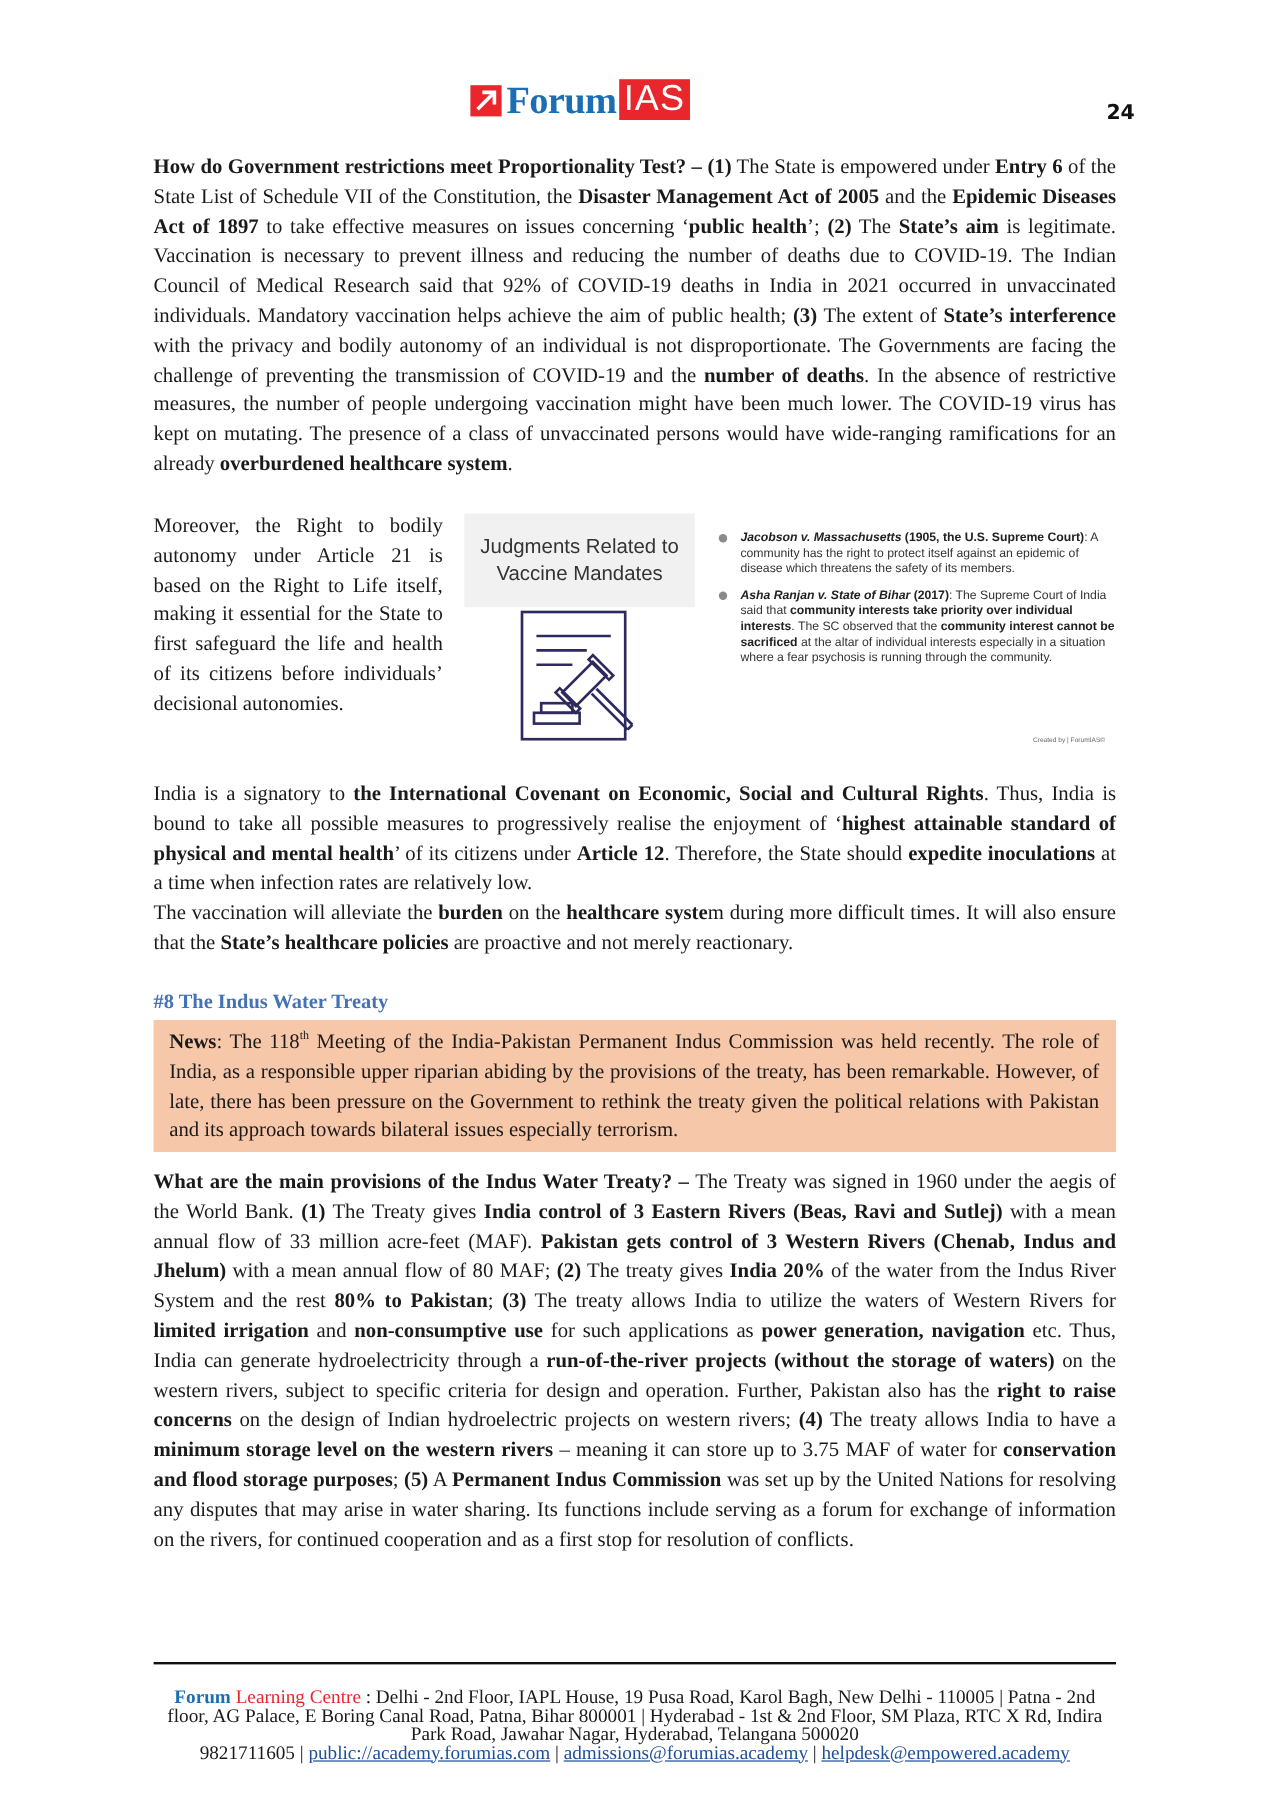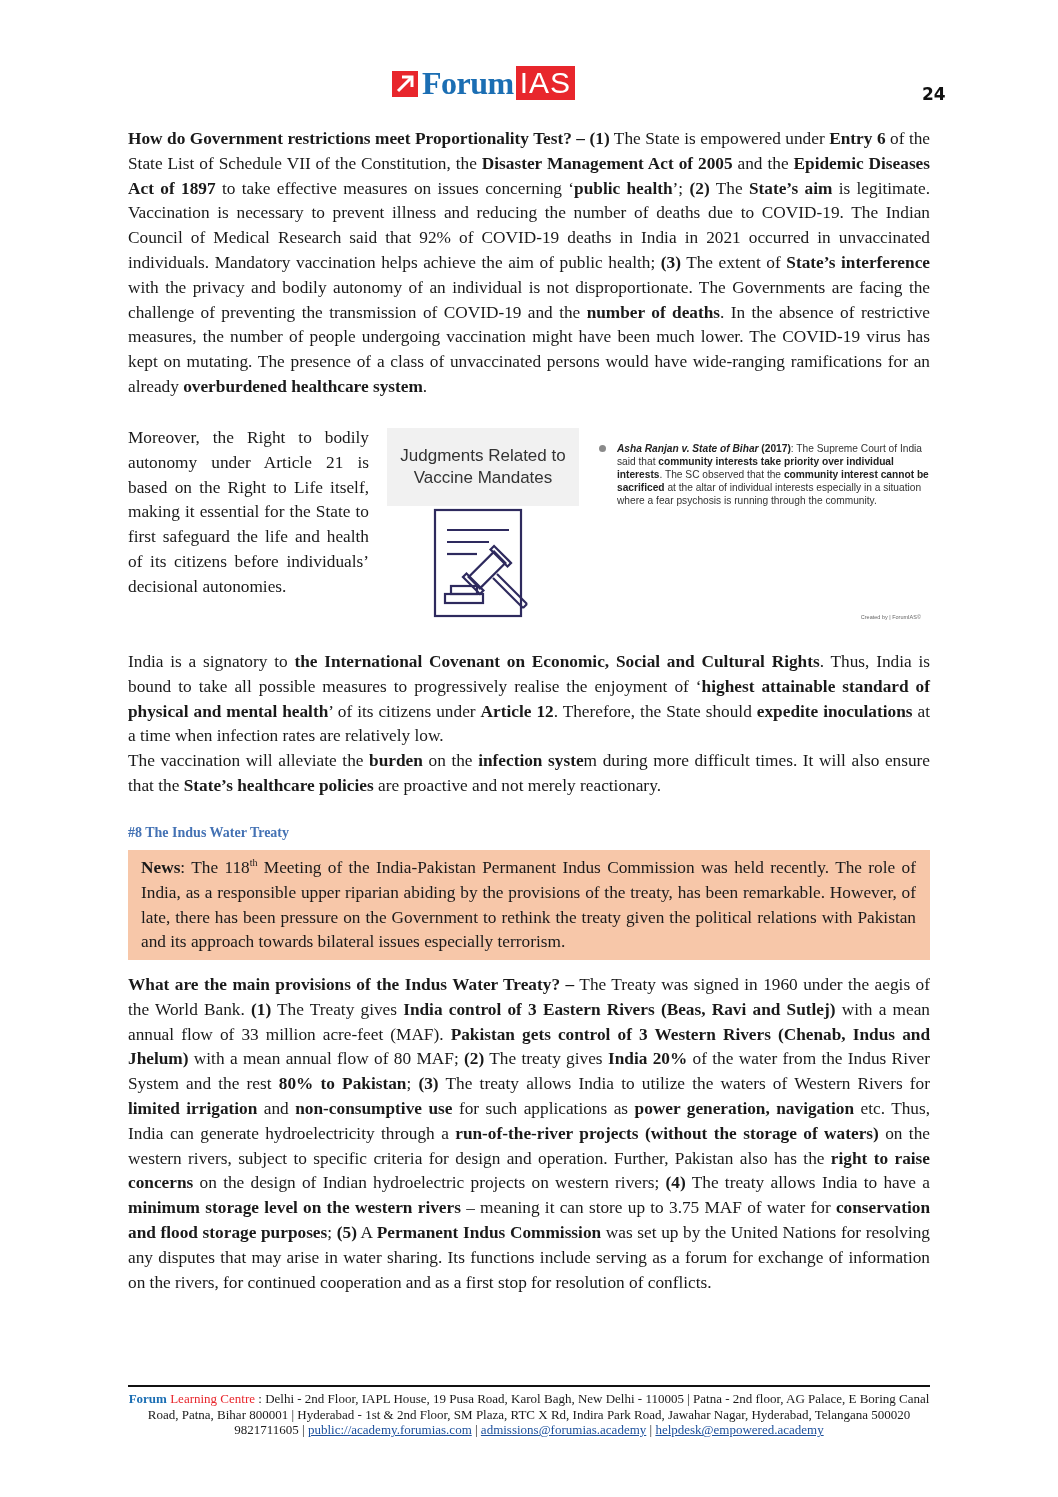--- a/index.html
+++ b/index.html
@@ -27,28 +27,28 @@
   .ig-icon { position: absolute; left: 46px; top: 80px; }
   .ig-list { position: absolute; left: 212px; top: 14px; width: 330px; list-style: none; }
   .ig-list li { position: relative; padding-left 0; margin-bottom: 9px; font-family: "Liberation Sans", sans-serif; font-size: 10.2px; line-height: 13px; color: #333; padding-left: 18px; }
   .ig-list li .dot { position: absolute; left: 0; top: 3px; width: 7px; height: 7px; border-radius: 50%; background: #8a8a8a; }
   .ig-list li b { color: #222; }
   .ig-credit { position: absolute; right: 14px; bottom: 6px; font-family: "Liberation Sans", sans-serif; font-size: 5.5px; color: #666; }
 
   #p2 { top: 650px; }
   #p3 { top: 749px; }
 
-  .section-heading { position: absolute; left: 128px; top: 825px; font-family: "Liberation Serif", serif; font-weight: bold; font-size: 14px; color: #4472b4; }
+  .section-heading { position: absolute; left: 128px; top: 825px; font-family: "Liberation Serif", serif; font-weight: bold; font-size: 17px; color: #4472b4; }
 
   .news-box { position: absolute; left: 128px; top: 850px; width: 802px; height: 110px; background: #f7c7a9; padding: 6px 14px 5px 13px; font-family: "Liberation Serif", serif; font-size: 17.3px; line-height: 24.8px; text-align: justify; color: #1a1a1a; }
   .news-box sup { font-size: 10px; line-height: 0; }
 
   #p4 { top: 973px; }
 
-  .footer { position: absolute; left: 128px; top: 1385px; width: 802px; border-top: 2px solid #111; padding-top: 4px; text-align: center; font-family: "Liberation Serif", serif; font-size: 13px; line-height: 15.5px; color: #1a1a1a; }
+  .footer { position: absolute; left: 128px; top: 1385px; width: 802px; border-top: 2px solid #111; padding-top: 20px; text-align: center; font-family: "Liberation Serif", serif; font-size: 16px; line-height: 15.5px; color: #1a1a1a; }
   .footer .f-forum { color: #1b6eb3; font-weight: bold; }
   .footer .f-lc { color: #e8262c; }
   .footer a { color: #1b4f9c; text-decoration: underline; }
 </style>
 </head>
 <body>
 
 <div class="logo">
   <div class="logo-arrow">
     <svg width="26" height="26" viewBox="0 0 26 26">
@@ -86,29 +86,33 @@
       <line x1="60" y1="70" x2="90" y2="100"></line>
       <line x1="64" y1="66" x2="94" y2="96"></line>
       <line x1="90" y1="100" x2="94" y2="96"></line>
       <rect x="12" y="86" width="38" height="9"></rect>
       <rect x="18" y="78" width="26" height="8"></rect>
     </svg>
   </div>
   <ul class="ig-list">
     <li>
       <span class="dot"></span>
+      <b><i>Jacobson v. Massachusetts</i><span> (1905, the U.S. Supreme Court)</span></b><span>: A community has the right to protect itself against an epidemic of disease which threatens the safety of its members.</span>
+    </li>
+    <li>
+      <span class="dot"></span>
       <b><i>Asha Ranjan v. State of Bihar</i><span> (2017)</span></b><span><span>: The Supreme Court of India said that </span><b>community interests take priority over individual interests</b><span>. The SC observed that the </span><b>community interest cannot be sacrificed</b><span> at the altar of individual interests especially in a situation where a fear psychosis is running through the community.</span></span>
     </li>
   </ul>
   <div class="ig-credit">Created by | ForumIAS©</div>
 </div>
 
 <p class="body-text" id="p2"><span><span>India is a signatory to </span><b>the International Covenant on Economic, Social and Cultural Rights</b><span>. Thus, India is bound to take all possible measures to progressively realise the enjoyment of ‘</span><b>highest attainable standard of physical and mental health</b><span>’ of its citizens under </span><b>Article 12</b><span>. Therefore, the State should </span><b>expedite inoculations</b><span> at a time when infection rates are relatively low.</span></span></p>
 
-<p class="body-text" id="p3"><span><span>The vaccination will alleviate the </span><b>burden</b><span> on the </span><b>infection syste</b><span>m during more difficult times. It will also ensure that the </span><b>State’s healthcare policies</b><span> are proactive and not merely reactionary.</span></span></p>
+<p class="body-text" id="p3"><span><span>The vaccination will alleviate the </span><b>burden</b><span> on the </span><b>healthcare syste</b><span>m during more difficult times. It will also ensure that the </span><b>State’s healthcare policies</b><span> are proactive and not merely reactionary.</span></span></p>
 
 <h2 class="section-heading">#8 The Indus Water Treaty</h2>
 
 <div class="news-box">
   <b>News</b><span>: The 118</span><sup>th</sup><span> Meeting of the India-Pakistan Permanent Indus Commission was held recently. The role of India, as a responsible upper riparian abiding by the provisions of the treaty, has been remarkable. However, of late, there has been pressure on the Government to rethink the treaty given the political relations with Pakistan and its approach towards bilateral issues especially terrorism.</span>
 </div>
 
 <p class="body-text" id="p4"><span><b>What are the main provisions of the Indus Water Treaty? –</b><span> The Treaty was signed in 1960 under the aegis of the World Bank. </span><b>(1)</b><span> The Treaty gives </span><b>India control of 3 Eastern Rivers (Beas, Ravi and Sutlej)</b><span> with a mean annual flow of 33 million acre-feet (MAF). </span><b>Pakistan gets control of 3 Western Rivers (Chenab, Indus and Jhelum)</b><span> with a mean annual flow of 80 MAF; </span><b>(2)</b><span> The treaty gives </span><b>India 20%</b><span> of the water from the Indus River System and the rest </span><b>80% to Pakistan</b><span>; </span><b>(3)</b><span> The treaty allows India to utilize the waters of Western Rivers for </span><b>limited irrigation</b><span> and </span><b>non-consumptive use</b><span> for such applications as </span><b>power generation, navigation</b><span> etc. Thus, India can generate hydroelectricity through a </span><b>run-of-the-river projects (without the storage of waters)</b><span> on the western rivers, subject to specific criteria for design and operation. Further, Pakistan also has the </span><b>right to raise concerns</b><span> on the design of Indian hydroelectric projects on western rivers; </span><b>(4)</b><span> The treaty allows India to have a </span><b>minimum storage level on the western rivers</b><span> – meaning it can store up to 3.75 MAF of water for </span><b>conservation and flood storage purposes</b><span>; </span><b>(5)</b><span> A </span><b>Permanent Indus Commission</b><span> was set up by the United Nations for resolving any disputes that may arise in water sharing. Its functions include serving as a forum for exchange of information on the rivers, for continued cooperation and as a first stop for resolution of conflicts.</span></span></p>
 
 <div class="footer">

